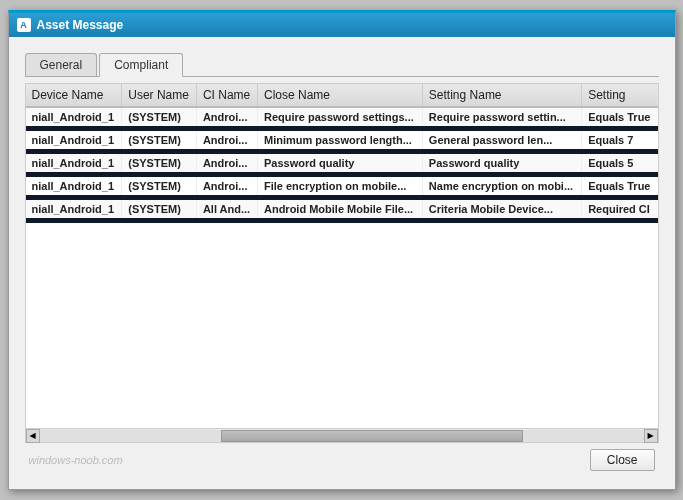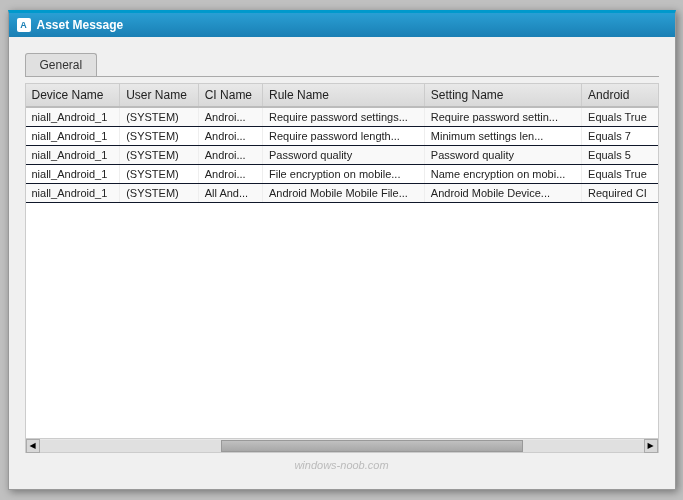--- a/index.html
+++ b/index.html
@@ -97,25 +97,26 @@
       border-right: 1px solid #ccc;
       border-bottom: 2px solid #bbb;
       font-weight: normal;
       font-size: 12px;
       color: #222;
       white-space: nowrap;
     }
     th:last-child { border-right: none; }
     td {
       padding: 3px 6px;
-      border-bottom: 1px solid #0f172a;
+      border-bottom: 5px solid #0f172a;
       border-right: 1px solid #eeeeee;
       font-size: 11px;
       color: #222;
       white-space: nowrap;
+      font-weight: bold;
     }
     td:last-child { border-right: none; }
     tbody tr:nth-child(odd) { background: #f9f9f9; }
     tbody tr:nth-child(even) { background: #ffffff; }
     .scrollbar-area {
       flex-shrink: 0;
       height: 14px;
       background: #e8e8e8;
       border: 1px solid #ccc;
       border-top: none;
@@ -151,21 +152,21 @@
     }
     .footer {
       display: flex;
       justify-content: flex-end;
       align-items: center;
       padding: 6px 4px 2px 4px;
       flex-shrink: 0;
     }
     .footer-watermark {
       flex: 1;
-      text-align: center;
+      text-align: left;
       color: #bbb;
       font-size: 11px;
       font-style: italic;
     }
     .close-btn {
       padding: 3px 16px;
       background: linear-gradient(to bottom, #fdfdfd, #e8e8e8);
       border: 1px solid #aaa;
       cursor: pointer;
       font-size: 12px;
@@ -177,48 +178,49 @@
 <body>
 
 <div class="window">
   <div class="title-bar">
     <div class="title-bar-icon">A</div>
     <span>Asset Message</span>
   </div>
   <div class="window-body">
     <div class="tabs">
       <div class="tab">General</div>
+      <div class="tab active">Compliant</div>
     </div>
     <div class="table-container">
       <table>
         <thead>
           <tr>
             <th>Device Name</th>
             <th>User Name</th>
             <th>CI Name</th>
-            <th>Rule Name</th>
+            <th>Close Name</th>
             <th>Setting Name</th>
-            <th>Android</th>
+            <th>Setting</th>
           </tr>
         </thead>
         <tbody id="table-body">
         <tr>
               <td>niall_Android_1</td>
               <td>(SYSTEM)</td>
               <td>Androi...</td>
               <td>Require password settings...</td>
               <td>Require password settin...</td>
               <td>Equals True</td>
             </tr>
             <tr>
               <td>niall_Android_1</td>
               <td>(SYSTEM)</td>
               <td>Androi...</td>
-              <td>Require password length...</td>
-              <td>Minimum settings len...</td>
+              <td>Minimum password length...</td>
+              <td>General password len...</td>
               <td>Equals 7</td>
             </tr>
             <tr>
               <td>niall_Android_1</td>
               <td>(SYSTEM)</td>
               <td>Androi...</td>
               <td>Password quality</td>
               <td>Password quality</td>
               <td>Equals 5</td>
             </tr>
@@ -228,30 +230,31 @@
               <td>Androi...</td>
               <td>File encryption on mobile...</td>
               <td>Name encryption on mobi...</td>
               <td>Equals True</td>
             </tr>
             <tr>
               <td>niall_Android_1</td>
               <td>(SYSTEM)</td>
               <td>All And...</td>
               <td>Android Mobile Mobile File...</td>
-              <td>Android Mobile Device...</td>
+              <td>Criteria Mobile Device...</td>
               <td>Required CI</td>
             </tr>
           </tbody>
       </table>
     </div>
     <div class="scrollbar-area">
       <div class="scrollbar-btn">◀</div>
       <div class="scrollbar-track">
         <div class="scrollbar-thumb"></div>
       </div>
       <div class="scrollbar-btn">▶</div>
     </div>
     <div class="footer">
       <div class="footer-watermark">windows-noob.com</div>
+      <button class="close-btn">Close</button>
     </div>
   </div>
 </div>
 
 </body></html>

